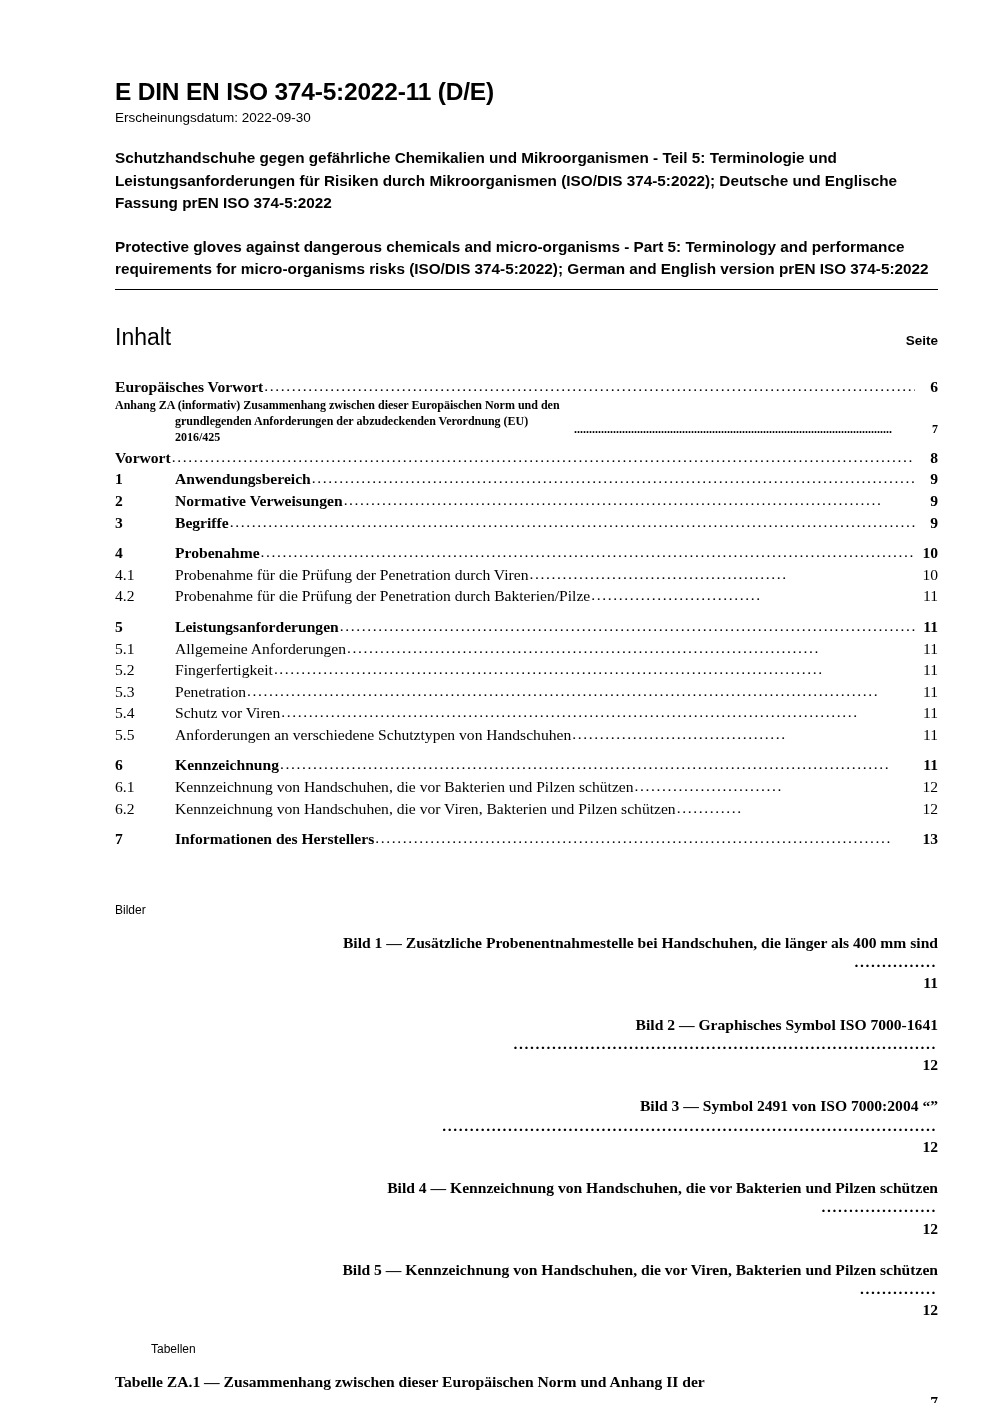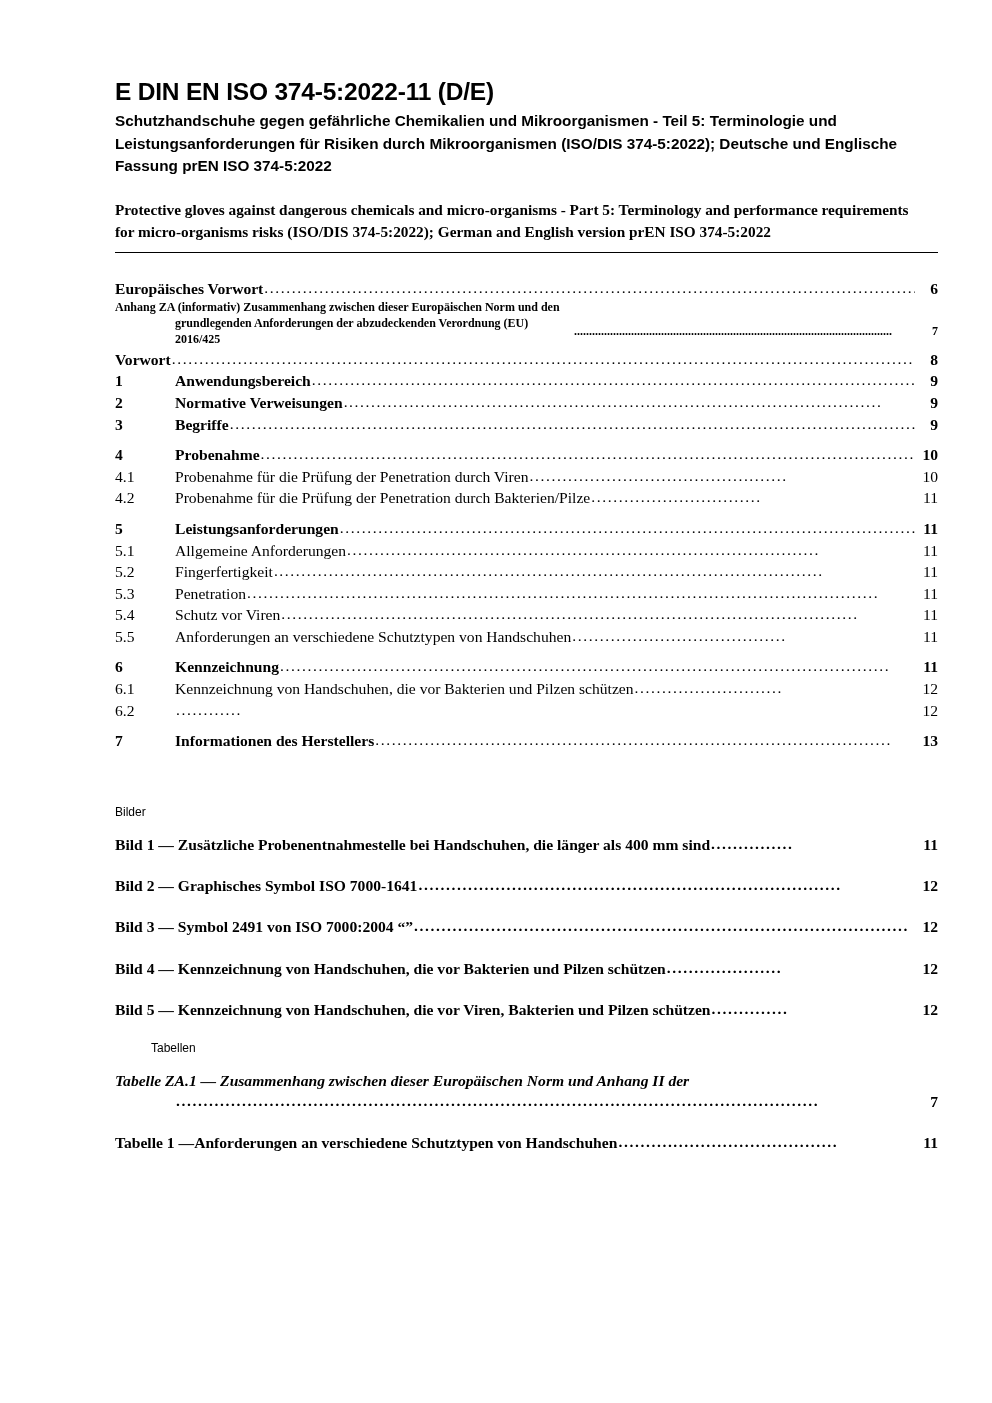--- a/index.html
+++ b/index.html
@@ -38,21 +38,21 @@
   }
   .doc-subtitle {
     font-family: "Liberation Sans", sans-serif;
     font-size: 15.3px;
     font-weight: bold;
     line-height: 1.46;
     margin: 0 0 22px 0;
     max-width: 820px;
   }
   .doc-subtitle-en {
-    font-family: Liberation Serif, serif;
+    font-family: Liberation Sans, sans-serif;
     font-size: 15.3px;
     font-weight: bold;
     line-height: 1.46;
     margin: 0 0 6px 0;
     max-width: 825px;
   }
   .rule {
     border: none;
     border-top: 1.2px solid #000;
     margin: 8px 0 0 0;
@@ -138,41 +138,42 @@
     margin: 0 0 16px 0;
   }
   .fig-row {
     display: flex;
     align-items: flex-end;
     font-size: 15.6px;
     font-weight: bold;
     line-height: 1.3;
     margin-bottom: 21px;
     width: 823px;
+    flex-direction: column;
   }
   .fig-row .dots {
     flex: 1 1 auto;
     overflow: hidden;
     white-space: nowrap;
     letter-spacing: 1.6px;
     margin: 0 1px;
     position: relative;
     top: -1px;
   }
   .fig-row .label { white-space: nowrap; }
   .fig-row .pg { white-space: nowrap; }
 
   .tab-block {
     font-size: 15.6px;
     font-weight: bold;
     line-height: 1.32;
     width: 823px;
     margin-bottom: 21px;
   }
-  .tab-block .l1 { display: block; white-space: nowrap; font-style: italic; }
+  .tab-block .l1 { display: block; white-space: nowrap; }
   .tab-block .l2 {
     display: flex;
     align-items: baseline;
     padding-left: 60px;
   }
   .tab-block .l2 .dots {
     flex: 1 1 auto;
     overflow: hidden;
     white-space: nowrap;
     letter-spacing: 1.6px;
@@ -181,25 +182,30 @@
     top: -1px;
   }
 </style>
 </head>
 <body>
 
 <div class="page">
 
   <div>
     <div class="doc-title">E DIN EN ISO 374-5:2022-11 (D/E)</div>
+    <div class="doc-date">Erscheinungsdatum: 2022-09-30</div>
     <div class="doc-subtitle">Schutzhandschuhe gegen gefährliche Chemikalien und Mikroorganismen - Teil 5: Terminologie und Leistungsanforderungen für Risiken durch Mikroorganismen (ISO/DIS 374-5:2022); Deutsche und Englische Fassung prEN ISO 374-5:2022</div>
     <div class="doc-subtitle-en">Protective gloves against dangerous chemicals and micro-organisms - Part 5: Terminology and performance requirements for micro-organisms risks (ISO/DIS 374-5:2022); German and English version prEN ISO 374-5:2022</div>
     <hr class="rule">
   </div>
 
+  <div class="toc-head">
+    <div class="toc-head-title">Inhalt</div>
+    <div class="toc-head-page">Seite</div>
+  </div>
 
   <div class="toc">
 
     <div class="toc-row bold">
       <span class="label">Europäisches Vorwort</span>
       <span class="dots">.................................................................................................................................</span>
       <span class="pg">6</span>
     </div>
 
     <div class="toc-block">
@@ -316,20 +322,21 @@
 
     <div class="toc-row">
       <span class="num">6.1</span>
       <span class="label">Kennzeichnung von Handschuhen, die vor Bakterien und Pilzen schützen</span>
       <span class="dots">...........................</span>
       <span class="pg">12</span>
     </div>
 
     <div class="toc-row">
       <span class="num">6.2</span>
+      <span class="label">Kennzeichnung von Handschuhen, die vor Viren, Bakterien und Pilzen schützen</span>
       <span class="dots">............</span>
       <span class="pg">12</span>
     </div>
 
     <div class="gap-sm"></div>
 
     <div class="toc-row bold">
       <span class="num">7</span>
       <span class="label">Informationen des Herstellers</span>
       <span class="dots">..............................................................................................</span>

